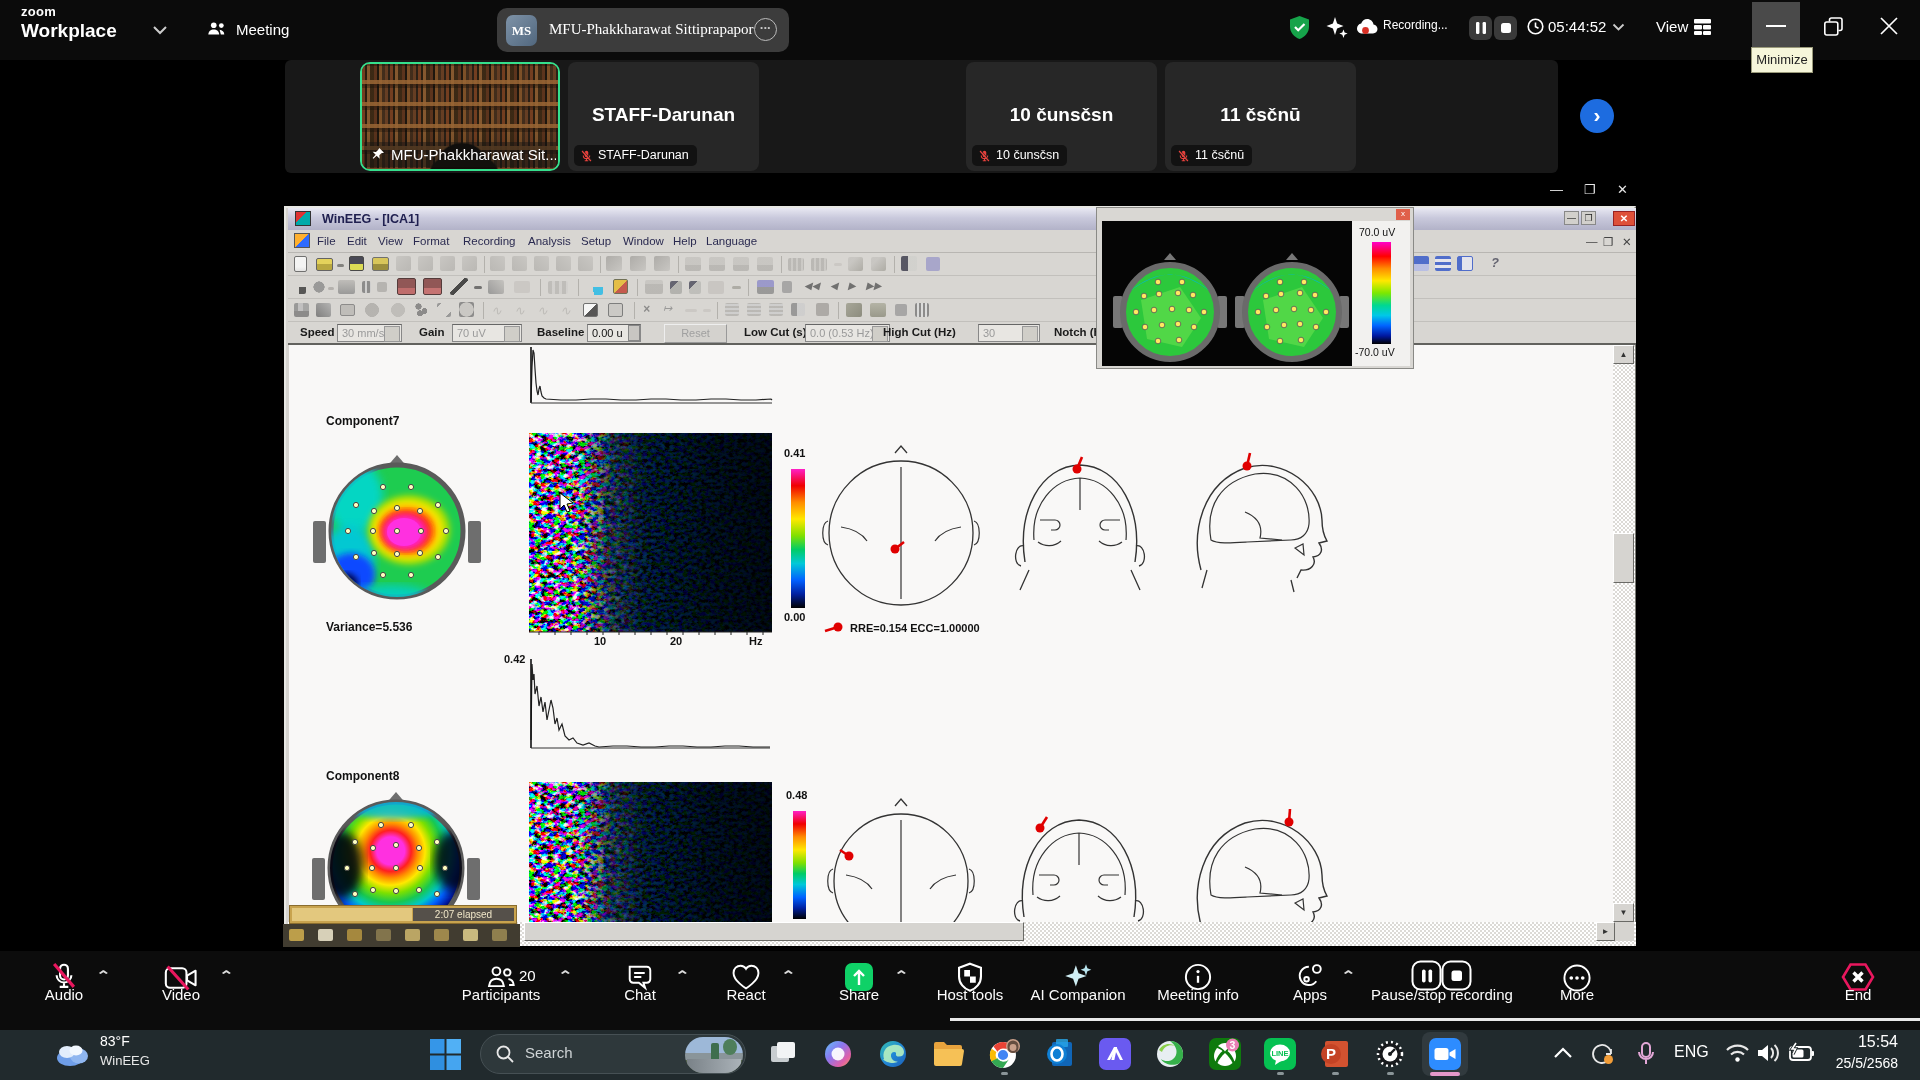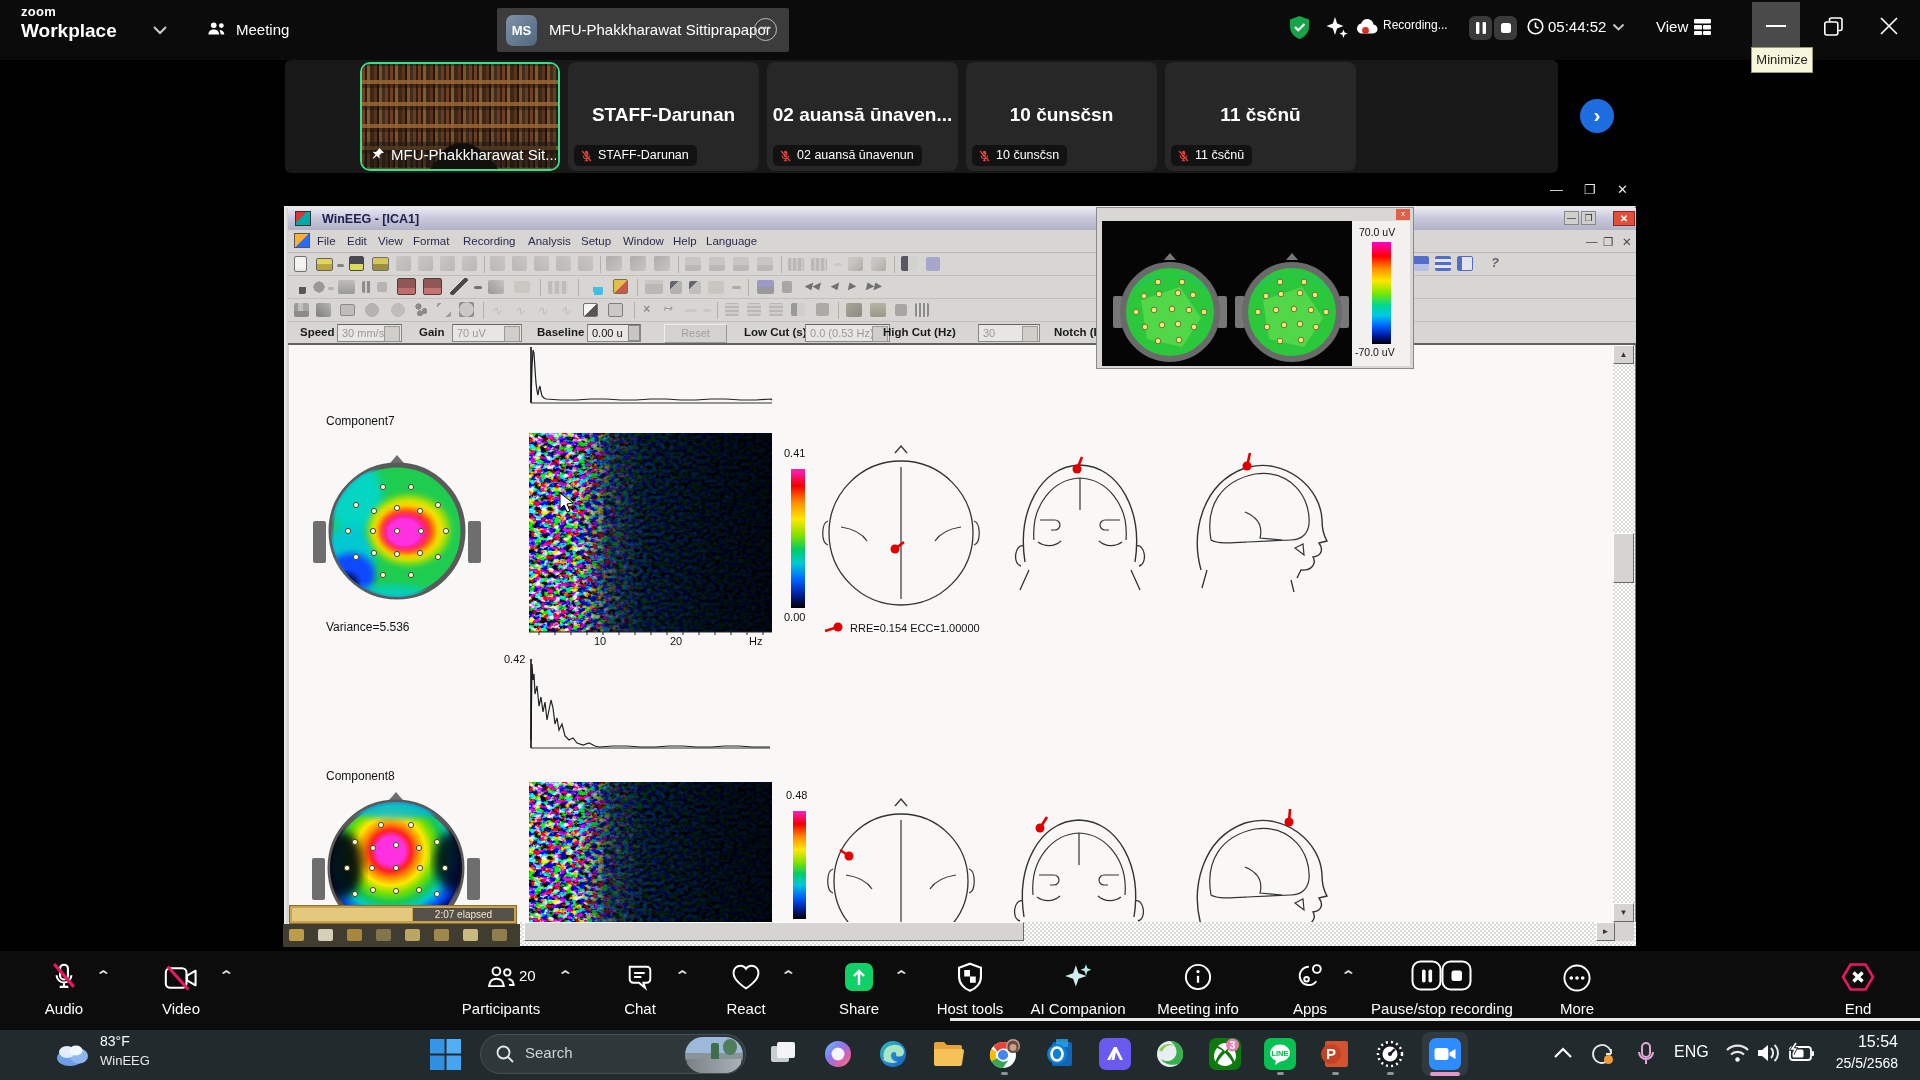--- a/index.html
+++ b/index.html
@@ -6,21 +6,21 @@
   html,body { width:1920px; height:1080px; background:#000; overflow:hidden;
     font-family:"Liberation Sans", sans-serif; }
   .abs { position:absolute; }
   #stage { position:relative; width:1920px; height:1080px; background:#000; }
 
   
   #topbar { position:absolute; left:0; top:0; width:1920px; height:60px; background:#0b0b0b; }
   .zlogo1 { position:absolute; left:21px; top:4px; color:#fff; font-size:13px; font-weight:bold; letter-spacing:.3px;}
   .zlogo2 { position:absolute; left:21px; top:20px; color:#fff; font-size:19px; font-weight:600;}
   .meetingtab { position:absolute; left:203px; top:18px; color:#fff; font-size:15px; }
-  #titlepill { position:absolute; left:497px; top:8px; width:292px; height:44px; background:#3c3c3c; border-radius:2px; }
+  #titlepill { position:absolute; left:497px; top:8px; width:292px; height:44px; background:#3c3c3c; border-radius:10px;font-family:Liberation Serif, serif; }
   #msav { position:absolute; left:9px; top:7px; width:31px; height:31px; border-radius:7px;
      background:linear-gradient(135deg,#7e93a8,#51677e); color:#fff; font-size:13px; font-weight:bold;
      display:flex; align-items:center; justify-content:center;}
   #titlepill .tt { position:absolute; left:52px; top:13px; color:#fff; font-size:15px; white-space:nowrap;}
   .ellip { position:absolute; right:12px; top:10px; width:23px; height:23px; border:1.5px solid #bbb; border-radius:50%;
       color:#ccc; text-align:center; line-height:19px; font-size:9px; letter-spacing:.5px;}
   #rec-label { position:absolute; left:1383px; top:18px; color:#fff; font-size:12px; }
   .recbtn { position:absolute; top:16px; width:23px; height:24px; background:#3a3a3a; border-radius:6px; }
   #clock { position:absolute; left:1548px; top:18px; color:#fff; font-size:15px; }
   #viewlbl { position:absolute; left:1656px; top:18px; color:#fff; font-size:15px; }
@@ -48,37 +48,37 @@
   #wtitle .t { position:absolute; left:34px; top:4px; font-size:12.5px; font-weight:bold; color:#202050;}
   #wmenu { position:absolute; left:2px; top:22px; width:1348px; height:23px; background:#d8d6d2; border-bottom:1px solid #b8b6b2;}
   #wmenu span { position:absolute; top:5px; font-size:11.5px; color:#2a2a50; }
   .tbrow i { position:absolute; border-radius:2px; opacity:.78; }
   .tbrow { position:absolute; left:2px; width:1348px; height:23px; background:#d8d6d2; border-bottom:1px solid #c2c0bc; }
   #wctrls { position:absolute; left:2px; top:114px; width:1348px; height:23px; background:#d8d6d2; border-bottom:2px solid #62625e;}
   .clabel { position:absolute; top:4px; font-size:11.5px; font-weight:bold; color:#1a1a1a;}
   .cbox { position:absolute; top:2px; height:18px; background:#e8e6e2; border:1px solid #888; border-top-color:#666; color:#9a9a9a; font-size:11px; line-height:16px; padding-left:4px;}
   .cdrop::after { content:""; position:absolute; right:1px; top:1px; width:14px; height:14px; background:#d0cec8; border:1px solid #999; }
   
-  #wcontent { position:absolute; left:3px; top:137px; width:1324px; height:577px; background:#f9f8f7; overflow:hidden;}
+  #wcontent { position:absolute; left:3px; top:137px; width:1324px; height:577px; background:#f9f8f7; overflow:hidden;font-weight:bold;}
   #vsb { position:absolute; left:1327px; top:137px; width:22px; height:577px; background:#f0efed;
      background-image:repeating-conic-gradient(#fff 0 25%, #dcdad6 0 50%); background-size:4px 4px;}
   #hsb { position:absolute; left:2px; top:714px; width:1348px; height:24px; background:#f0efed;
      background-image:repeating-conic-gradient(#fff 0 25%, #dcdad6 0 50%); background-size:4px 4px;}
   .sbtn { position:absolute; background:#d6d4d0; border:1px solid #fff; border-right-color:#6a6a66; border-bottom-color:#6a6a66; }
   
   #ovl { position:absolute; left:813px; top:32px; width:318px; height:162px; background:#d9d7d3; border:1px solid #8a8a86;}
   
   #amber { position:absolute; left:6px; top:730px; width:228px; height:19px; background:#c8a34e; border:1px solid #8a6d2f;}
   #amber .prog { position:absolute; left:2px; top:2px; width:120px; height:13px; background:#e3c87e; }
   #amber .lab { position:absolute; left:123px; top:2px; width:101px; height:13px; background:#55504a; color:#f0e6c8; font-size:10px; text-align:center; line-height:13px;}
   #icostrip { position:absolute; left:0px; top:749px; width:237px; height:23px; background:#413c30; }
   
   #zbar { position:absolute; left:0; top:951px; width:1920px; height:79px; background:#0c0c0c; }
   .zitem { position:absolute; top:8px; text-align:center; color:#fff; }
-  .zitem .lbl { position:absolute; top:41px; width:100%; text-align:center; font-size:15px; color:#fdfdfd; white-space:nowrap;}
+  .zitem .lbl { position:absolute; top:27px; width:100%; text-align:center; font-size:15px; color:#fdfdfd; white-space:nowrap;}
   .zchev { position:absolute; top:17px; color:#ddd; font-size:13px; font-weight:bold; transform:scaleX(1.4); }
   
   #taskbar { position:absolute; left:0; top:1030px; width:1920px; height:50px; background:#212a2d; }
   #whiteline { position:absolute; left:950px; top:1018px; width:970px; height:3px; background:#e8e8e8; }
   .tdot { position:absolute; top:42px; width:7px; height:3px; border-radius:2px; background:#8a9598; }
 </style>
 </head>
 <body>
 <div id="stage">
   <svg width="0" height="0" style="position:absolute">
@@ -169,26 +169,20 @@
         <svg class="abs" style="left:6px;top:4px" width="16" height="16" viewBox="0 0 24 24" fill="#fff">
             <path d="M14 3l7 7-4 1-3 3 .5 5-4.5-4.5L5 19l-1-1 4.5-5L4 8.5 9 9l3-3z"></path>
           </svg>
       </div>
     </div>
     <div class="tile" style="left:283px">
         <div class="nm">STAFF-Darunan</div>
       <div class="badge"><svg width="15" height="14" viewBox="0 0 24 24">
             <use href="#mico"></use>
           </svg>STAFF-Darunan</div>
-      </div>
-    <div class="tile" style="left:482px">
-        <div class="nm">02 auansā ūnaven...</div>
-      <div class="badge"><svg width="15" height="14" viewBox="0 0 24 24">
-            <use href="#mico"></use>
-          </svg>02 auansā ūnavenun</div>
       </div>
     <div class="tile" style="left:681px">
         <div class="nm">10 čunsčsn</div>
       <div class="badge"><svg width="15" height="14" viewBox="0 0 24 24">
             <use href="#mico"></use>
           </svg>10 čunsčsn</div>
       </div>
     <div class="tile" style="left:880px">
         <div class="nm">11 čsčnū</div>
       <div class="badge"><svg width="15" height="14" viewBox="0 0 24 24">

